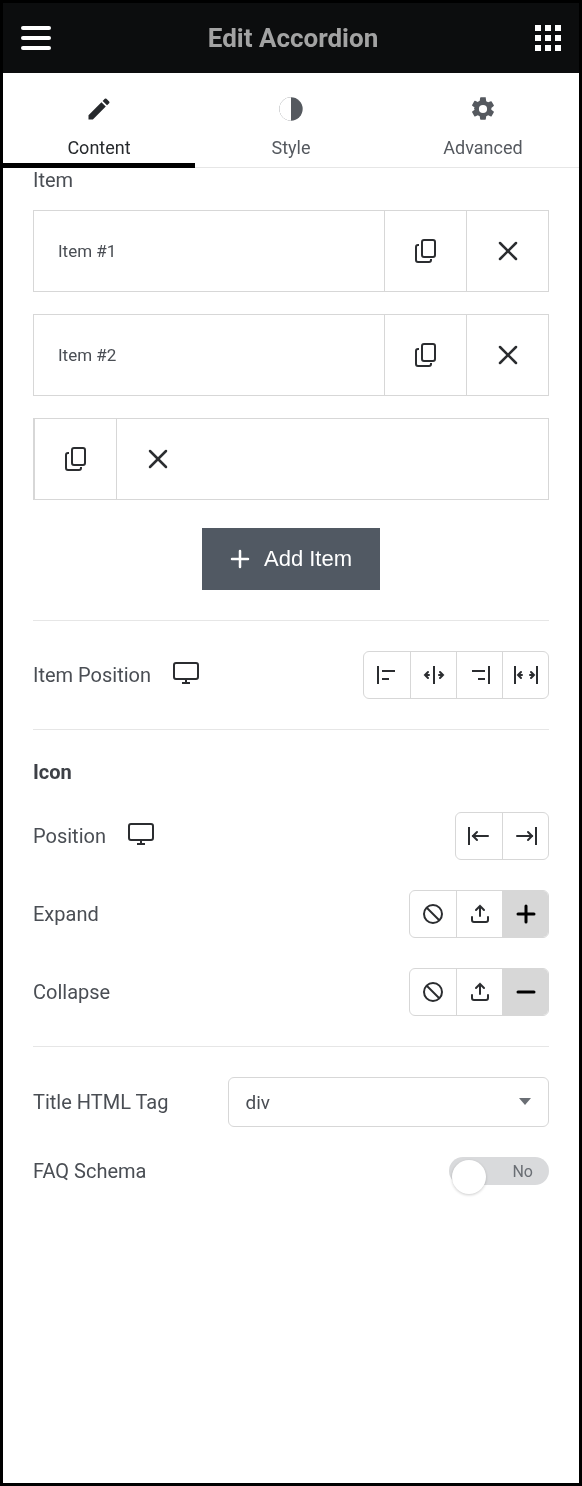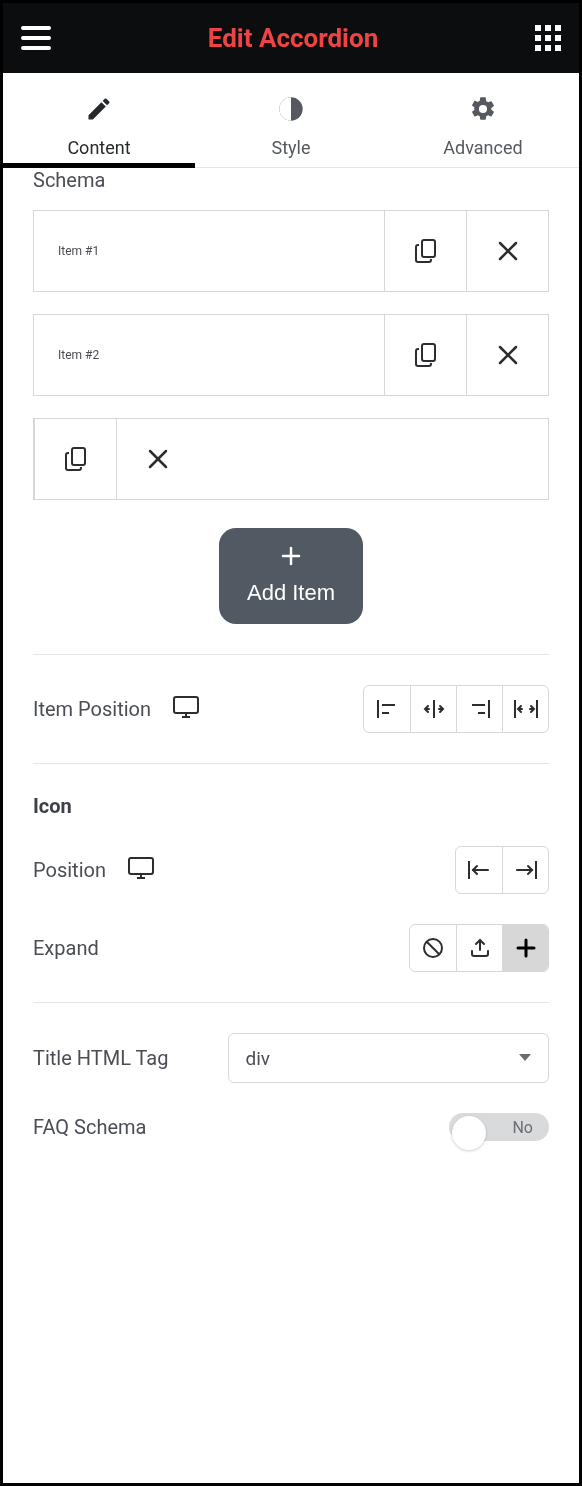--- a/index.html
+++ b/index.html
@@ -9,21 +9,21 @@
     width: 582px;
     height: 1486px;
     border: 3px solid #000;
     display: flex;
     flex-direction: column;
     color: #333;
   }
   
   .header {
     background: #0c0d0e;
-    color: #ef4444;
+    color: #a3a3a3;
     height: 70px;
     display: flex;
     align-items: center;
     justify-content: flex-start;
     padding: 0 18px;
   }
   .header-title {
     font-size: 26px;
     font-weight: 700;
     flex: 1;
@@ -76,47 +76,46 @@
   .rep-item {
     display: flex;
     border: 1px solid #d7d7d7;
     height: 82px;
   }
   .rep-title {
     flex: 1;
     display: flex;
     align-items: center;
     padding: 0 24px;
-    font-size: 12px;
+    font-size: 17px;
     color: #4a4e54;
     cursor: pointer;
   }
   .rep-btn {
     width: 82px;
     border-left: 1px solid #d7d7d7;
     display: flex;
     align-items: center;
     justify-content: center;
     cursor: pointer;
     color: #2b2d30;
   }
   
   .add-btn {
     margin: 28px auto 1px;
     background: #515963;
     color: #fff;
     border: none;
-    border-radius: 17px;
+    border-radius: 0;
     padding: 18px 28px;
     font-size: 22px;
     display: flex;
     align-items: center;
     gap: 14px;
     cursor: pointer;
-    flex-direction: column;
   }
   .divider { border-top: 1px solid #e6e6e6; margin: 30px 0; }
   .sub-heading {
     font-size: 20px;
     font-weight: 700;
     color: #3d4046;
     margin: 12px 0 28px;
   }
   
   .ctrl-row {
@@ -237,21 +236,21 @@
     <svg width="28" height="28" viewBox="0 0 24 24" fill="#55595f">
         <path d="M19.14 12.94a7.49 7.49 0 0 0 .05-.94 7.49 7.49 0 0 0-.05-.94l2.03-1.58a.5.5 0 0 0 .12-.64l-1.92-3.32a.5.5 0 0 0-.61-.22l-2.39.96a7.03 7.03 0 0 0-1.62-.94l-.36-2.54A.5.5 0 0 0 13.9 2h-3.84a.5.5 0 0 0-.49.42l-.36 2.54c-.58.24-1.12.55-1.62.94l-2.39-.96a.5.5 0 0 0-.61.22L2.67 8.48a.5.5 0 0 0 .12.64l2.03 1.58c-.3.31-.5.63-.5.94s.2.63.5.94l-2.03 1.58a.5.5 0 0 0-.12.64l1.92 3.32c.14.24.42.33.61.22l2.39-.96c.5.39 1.04.7 1.62.94l.36 2.54c.4.24.25.42.49.42h3.84c.24 0 .45-.18.49-.42l.36-2.54c.58-.24 1.12-.55 1.62-.94l2.39.96c.24.1.5 0 .61-.22l1.92-3.32a.5.5 0 0 0-.12-.64l-2.03-1.58zM12 15.5A3.5 3.5 0 1 1 12 8.5a3.5 3.5 0 0 1 0 7z"></path>
       </svg>
     <span>Advanced</span>
   </div>
 </div>
 
 <div class="panel-body">
 
 
-  <div class="field-label">Schema</div>
+  <div class="field-label">Item</div>
 
   <div class="repeater">
     <div class="rep-item">
       <div class="rep-title">Item #1</div>
       <div class="rep-btn">
         <svg width="22" height="24" viewBox="0 0 22 24" fill="none" stroke="#2b2d30" stroke-width="2">
             <rect x="7" y="1" width="13" height="17" rx="2"></rect>
             <path d="M4 6 H3 a2 2 0 0 0-2 2 v13 a2 2 0 0 0 2 2 h11 a2 2 0 0 0 2-2 v-1"></path>
           </svg>
       </div>
@@ -399,20 +398,44 @@
       </div>
       <div class="choice selected">
         <svg width="20" height="20" viewBox="0 0 20 20" stroke="#000" stroke-width="3" stroke-linecap="round">
             <line x1="10" y1="2" x2="10" y2="18"></line>
             <line x1="2" y1="10" x2="18" y2="10"></line>
           </svg>
       </div>
     </div>
   </div>
 
+  <div class="ctrl-row">
+    <div class="ctrl-label-wrap">
+      <span>Collapse</span>
+    </div>
+    <div class="choice-group">
+      <div class="choice">
+        <svg width="22" height="22" viewBox="0 0 22 22" fill="none" stroke="#2b2d30" stroke-width="2">
+            <circle cx="11" cy="11" r="9"></circle>
+            <line x1="4.5" y1="4.5" x2="17.5" y2="17.5"></line>
+          </svg>
+      </div>
+      <div class="choice">
+        <svg width="22" height="22" viewBox="0 0 22 22" fill="none" stroke="#2b2d30" stroke-width="2" stroke-linecap="round">
+            <path d="M3 14 v3 a2 2 0 0 0 2 2 h12 a2 2 0 0 0 2-2 v-3"></path>
+            <path d="M11 13 V3 M7 7 L11 3 L15 7"></path>
+          </svg>
+      </div>
+      <div class="choice selected">
+        <svg width="20" height="20" viewBox="0 0 20 20" stroke="#000" stroke-width="3" stroke-linecap="round">
+            <line x1="2" y1="10" x2="18" y2="10"></line>
+          </svg>
+      </div>
+    </div>
+  </div>
 
   <div class="divider" style="margin-top:0"></div>
 
   <div class="ctrl-row">
     <div class="ctrl-label-wrap">
       <span>Title HTML Tag</span>
     </div>
     <div class="select">
       <span>div</span>
       <svg width="14" height="10" viewBox="0 0 14 10">

